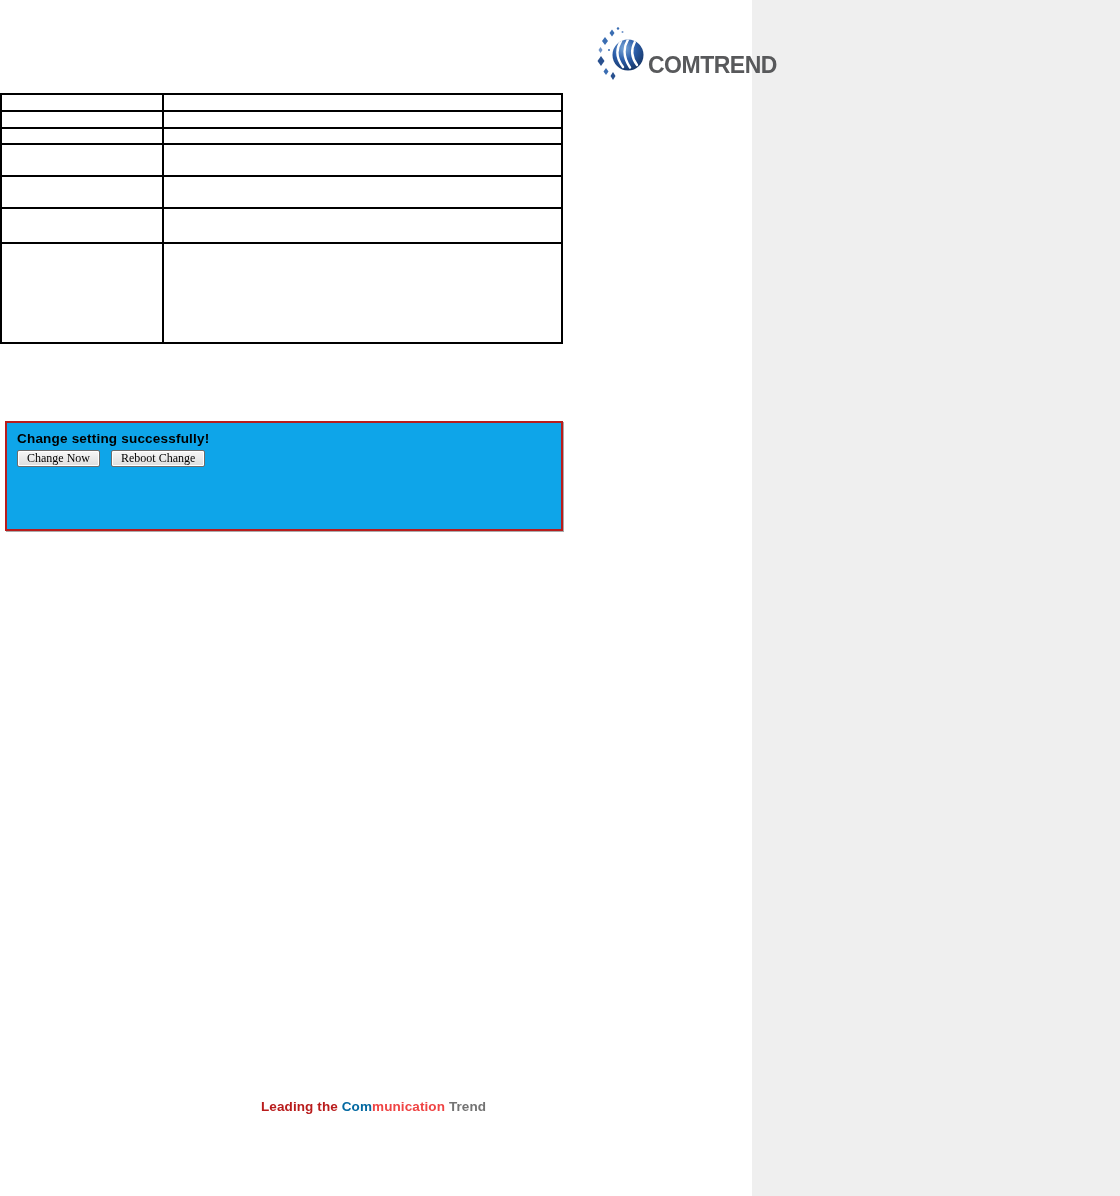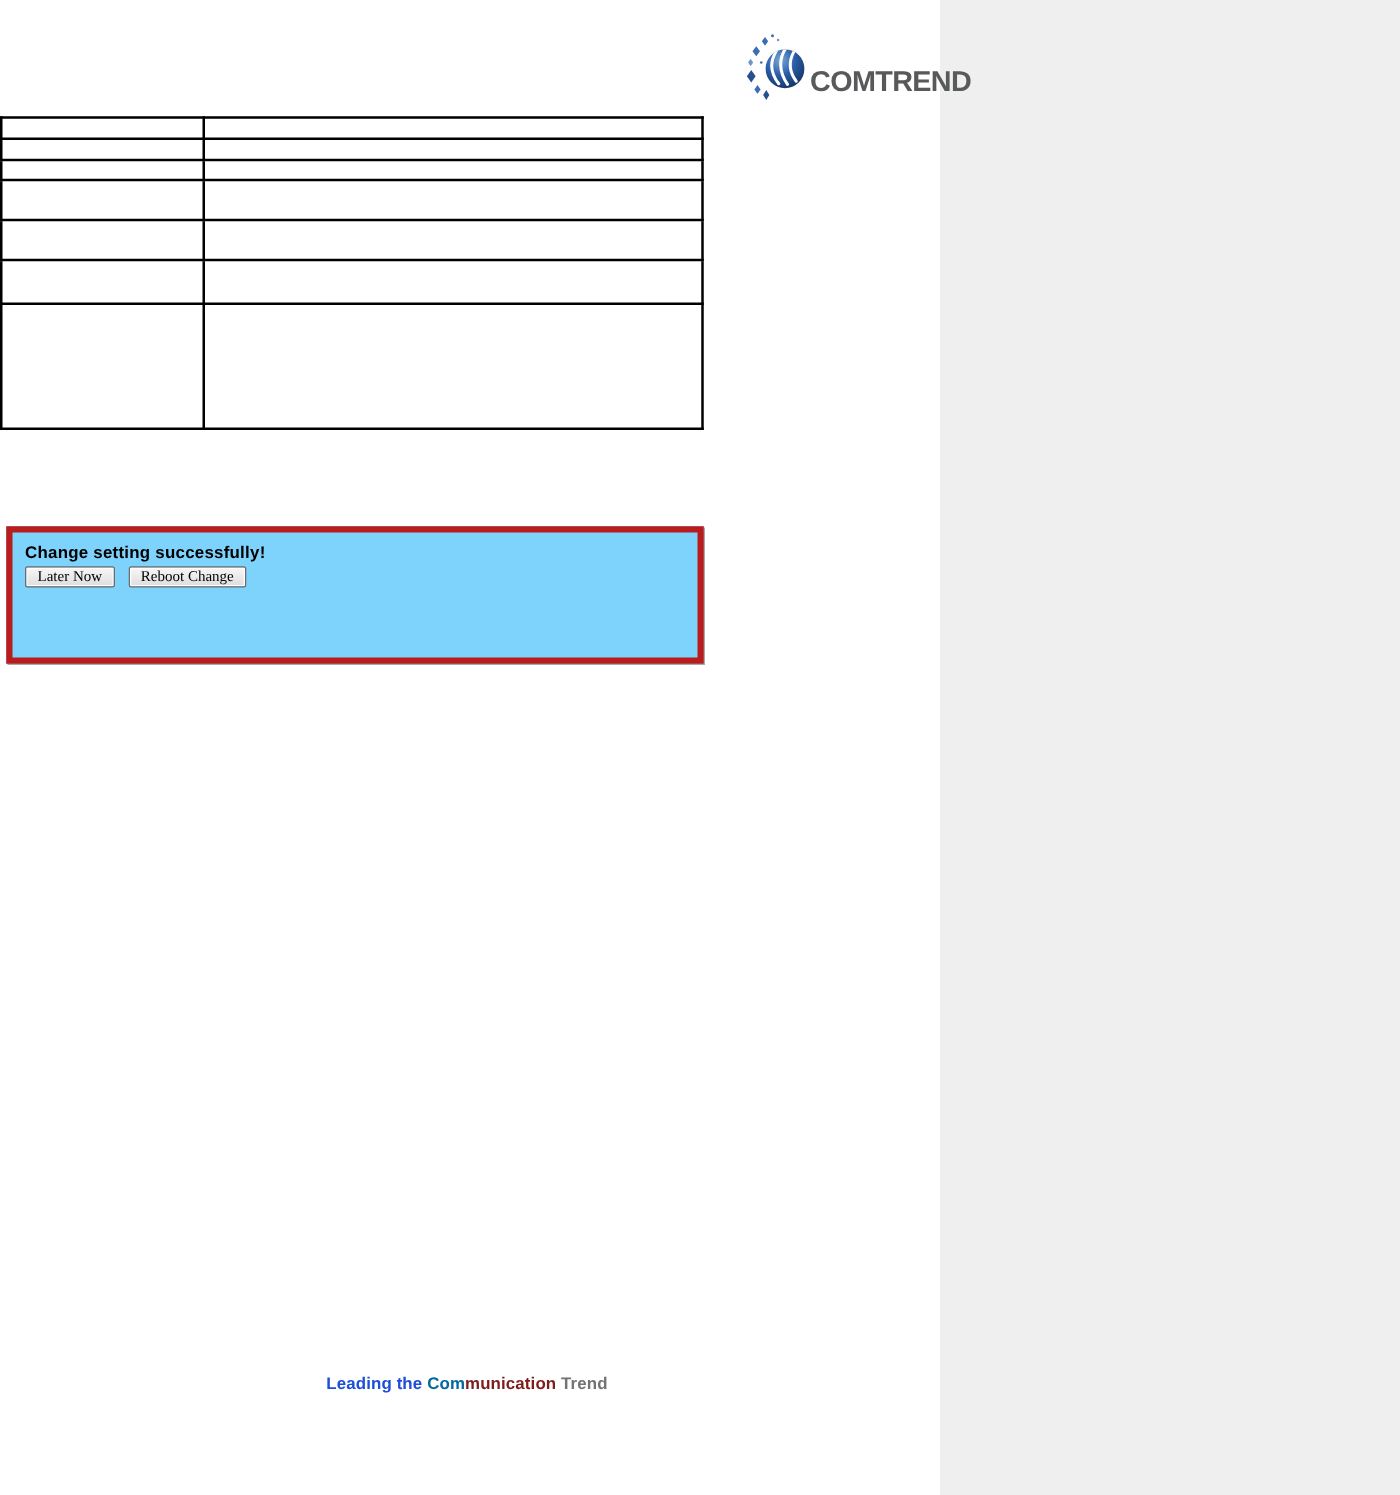--- a/index.html
+++ b/index.html
@@ -65,22 +65,22 @@
   .r3 td { height: 16px; }
   .r4 td { height: 32px; }
   .r5 td { height: 32px; }
   .r6 td { height: 35px; }
   .r7 td { height: 100px; }
   
   .message-box {
     position: absolute;
     left: 5px; top: 421px;
     width: 558px; height: 110px;
-    background: #7dd3fc;
-    border: 5px solid #b91c1c;
+    background: #0ea5e9;
+    border: 2px solid #b91c1c;
     box-shadow: 1px 1px 0 #aaaaaa;
     padding: 8px 10px 0 10px;
   }
   .message-title {
     font-size: 13.5px;
     font-weight: bold;
     color: #000000;
     letter-spacing: 0.2px;
   }
   .message-body {
@@ -194,21 +194,21 @@
         <tr class="r7">
             <td></td>
             <td></td>
           </tr>
       </tbody>
     </table>
 
     <div class="message-box">
       <div class="message-title">Change setting successfully!</div>
       <div class="button-row">
-        <button class="classic-button">Later Now</button>
+        <button class="classic-button">Change Now</button>
         <button class="classic-button">Reboot Change</button>
       </div>
     </div>
 
-    <div class="footer-tagline"><span style="color: #1d4ed8;">Leading the </span><span style="color: #0369a1;">Com</span><span style="color: #7f1d1d;">munication </span><span style="color: #737373;">Trend</span></div>
+    <div class="footer-tagline"><span style="color: #b91c1c;">Leading the </span><span style="color: #0369a1;">Com</span><span style="color: #ef4444;">munication </span><span style="color: #737373;">Trend</span></div>
 
   </div>
 </div>
 
 </body></html>

